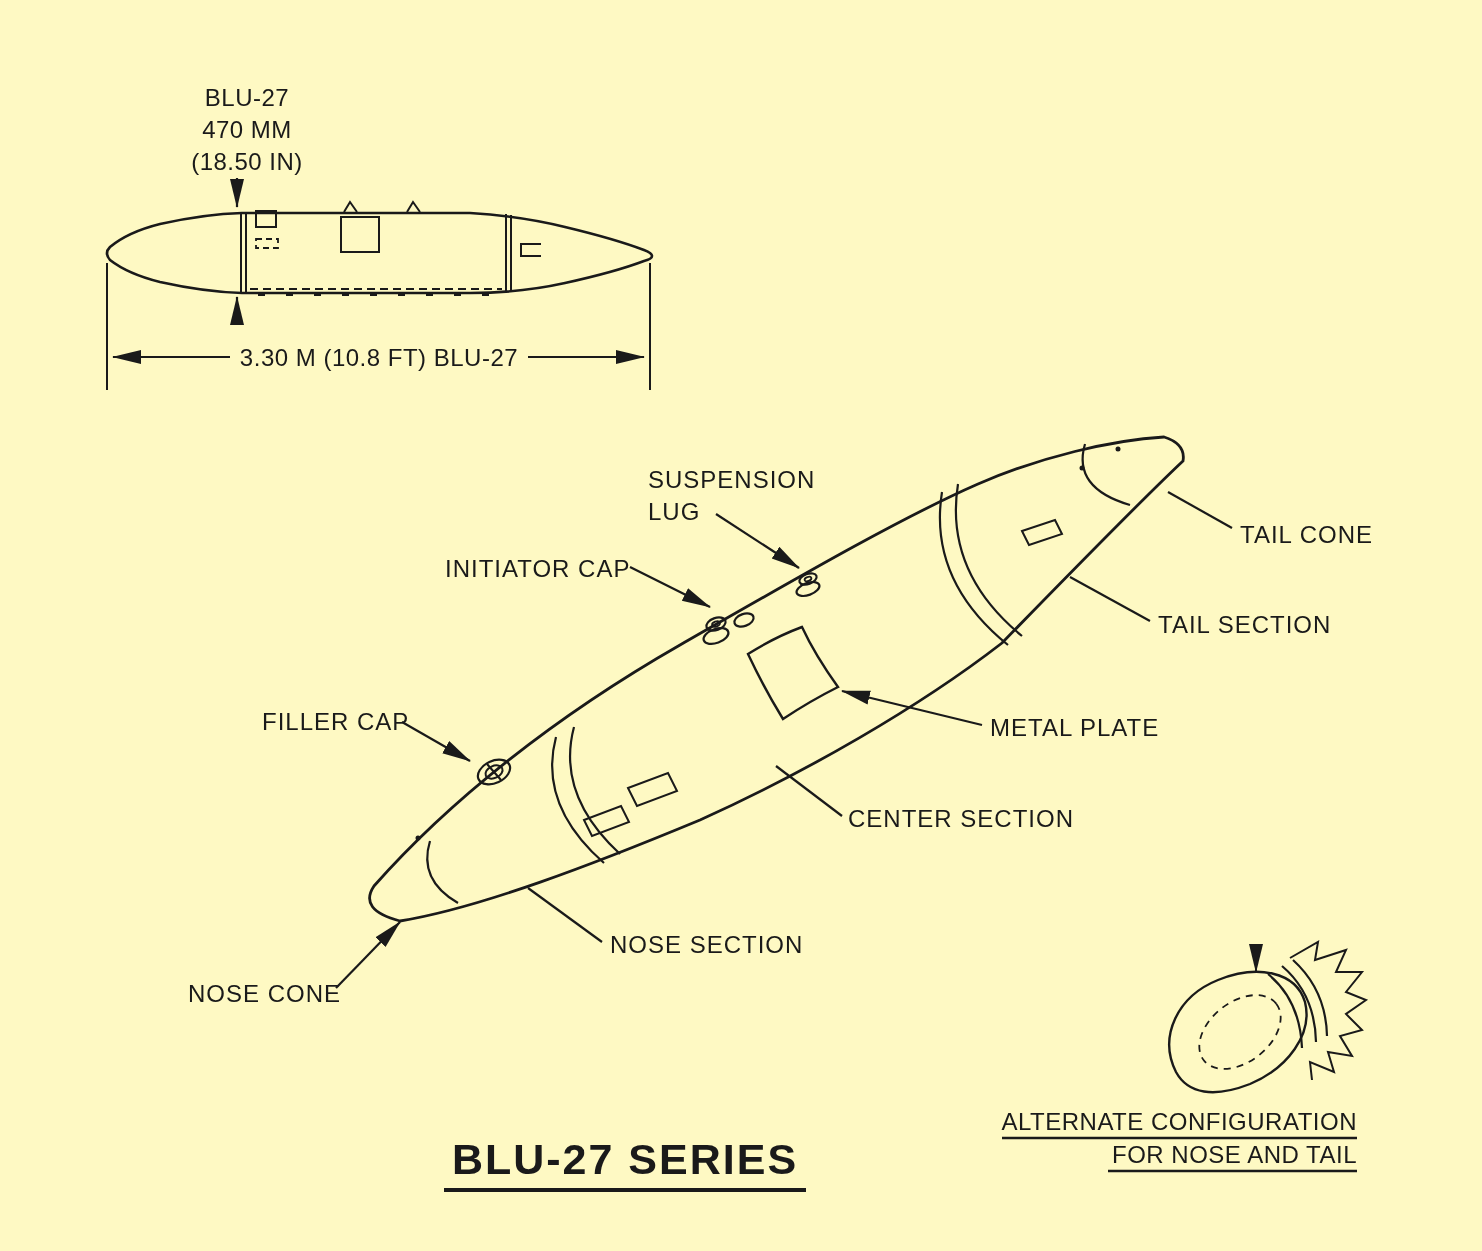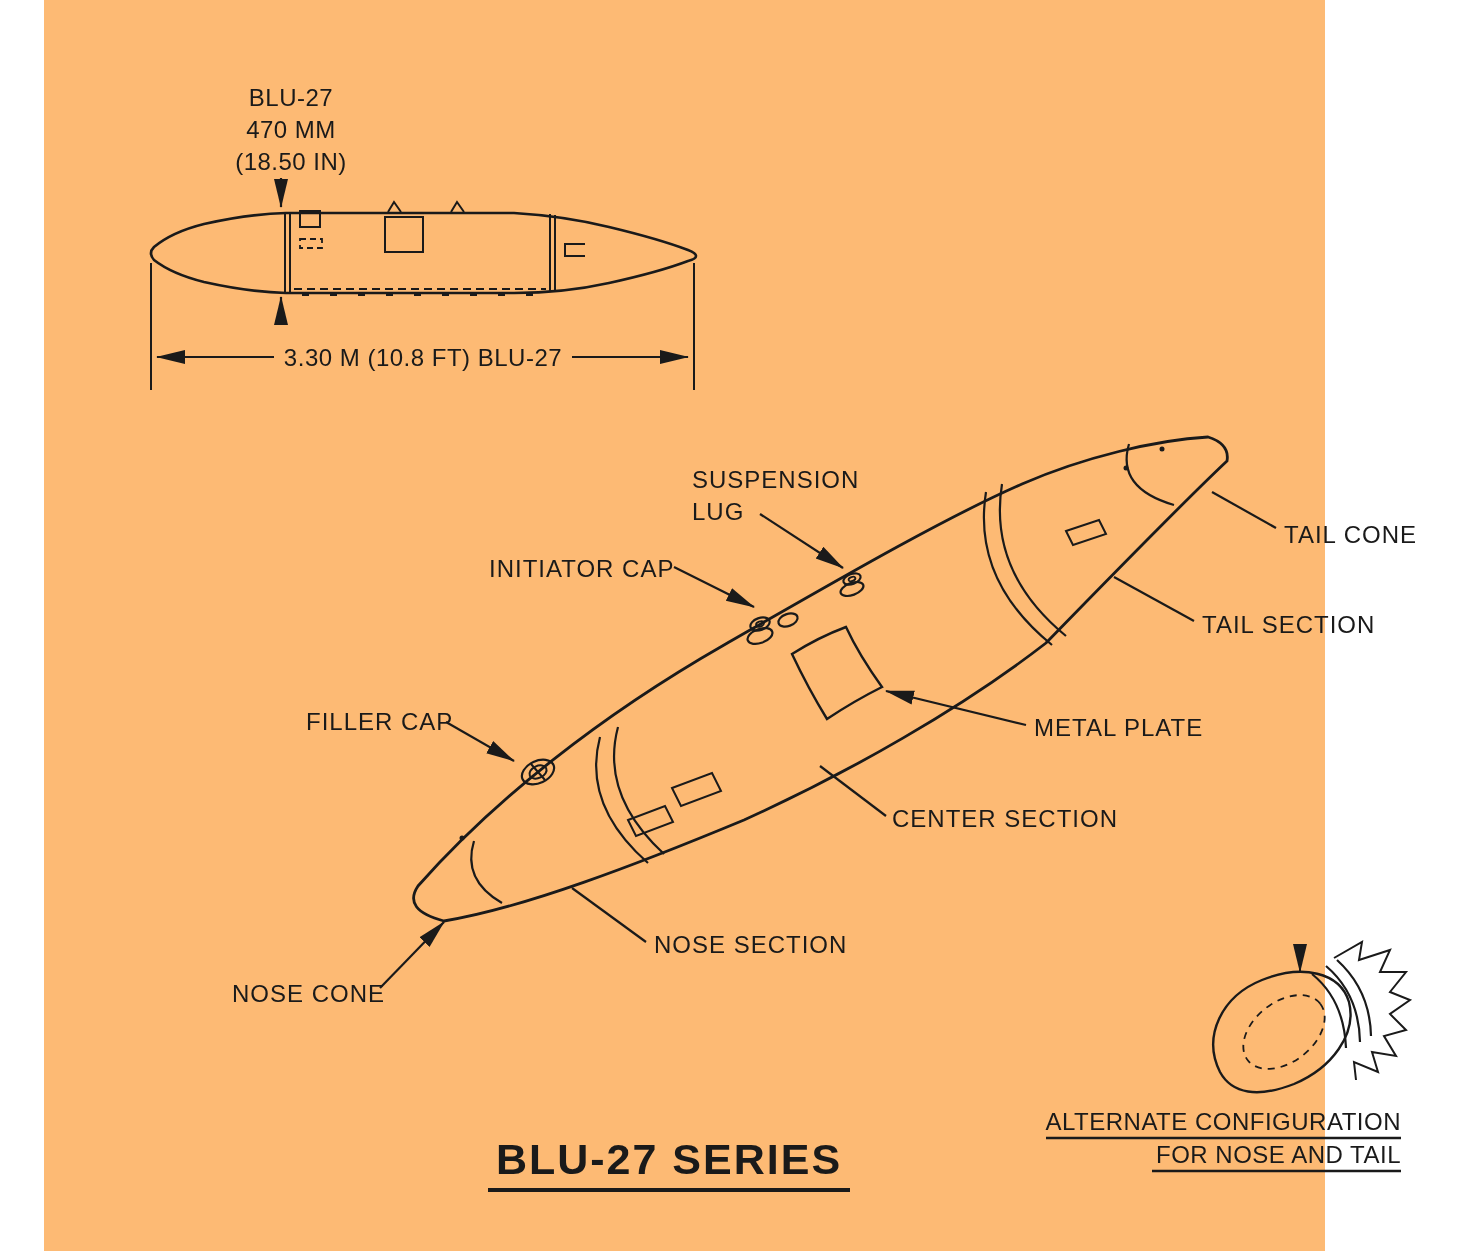--- a/index.html
+++ b/index.html
@@ -1,22 +1,21 @@
 <!DOCTYPE html>
 <html><head>
 <meta charset="utf-8">
 <style>
   html, body { margin: 0; padding: 0; background: #ffffff; }
   .canvas {
     position: relative;
-    width: 1281px;
+    width: 1482px;
     height: 1251px;
-    background: #fdba74;
+    background: #fef9c3;
     font-family: "Liberation Sans", sans-serif;
-    margin-left: 44px;
   }
   svg { display: block; }
   .ink-stroke { stroke: #1a1a1a; fill: none; }
   text {
     fill: #1a1a1a;
     font-family: "Liberation Sans", sans-serif;
   }
   .lbl  { font-size: 24px; letter-spacing: 1px; }
   .dim  { font-size: 24px; letter-spacing: 0.5px; }
   .note { font-size: 24px; letter-spacing: 0.5px; }

